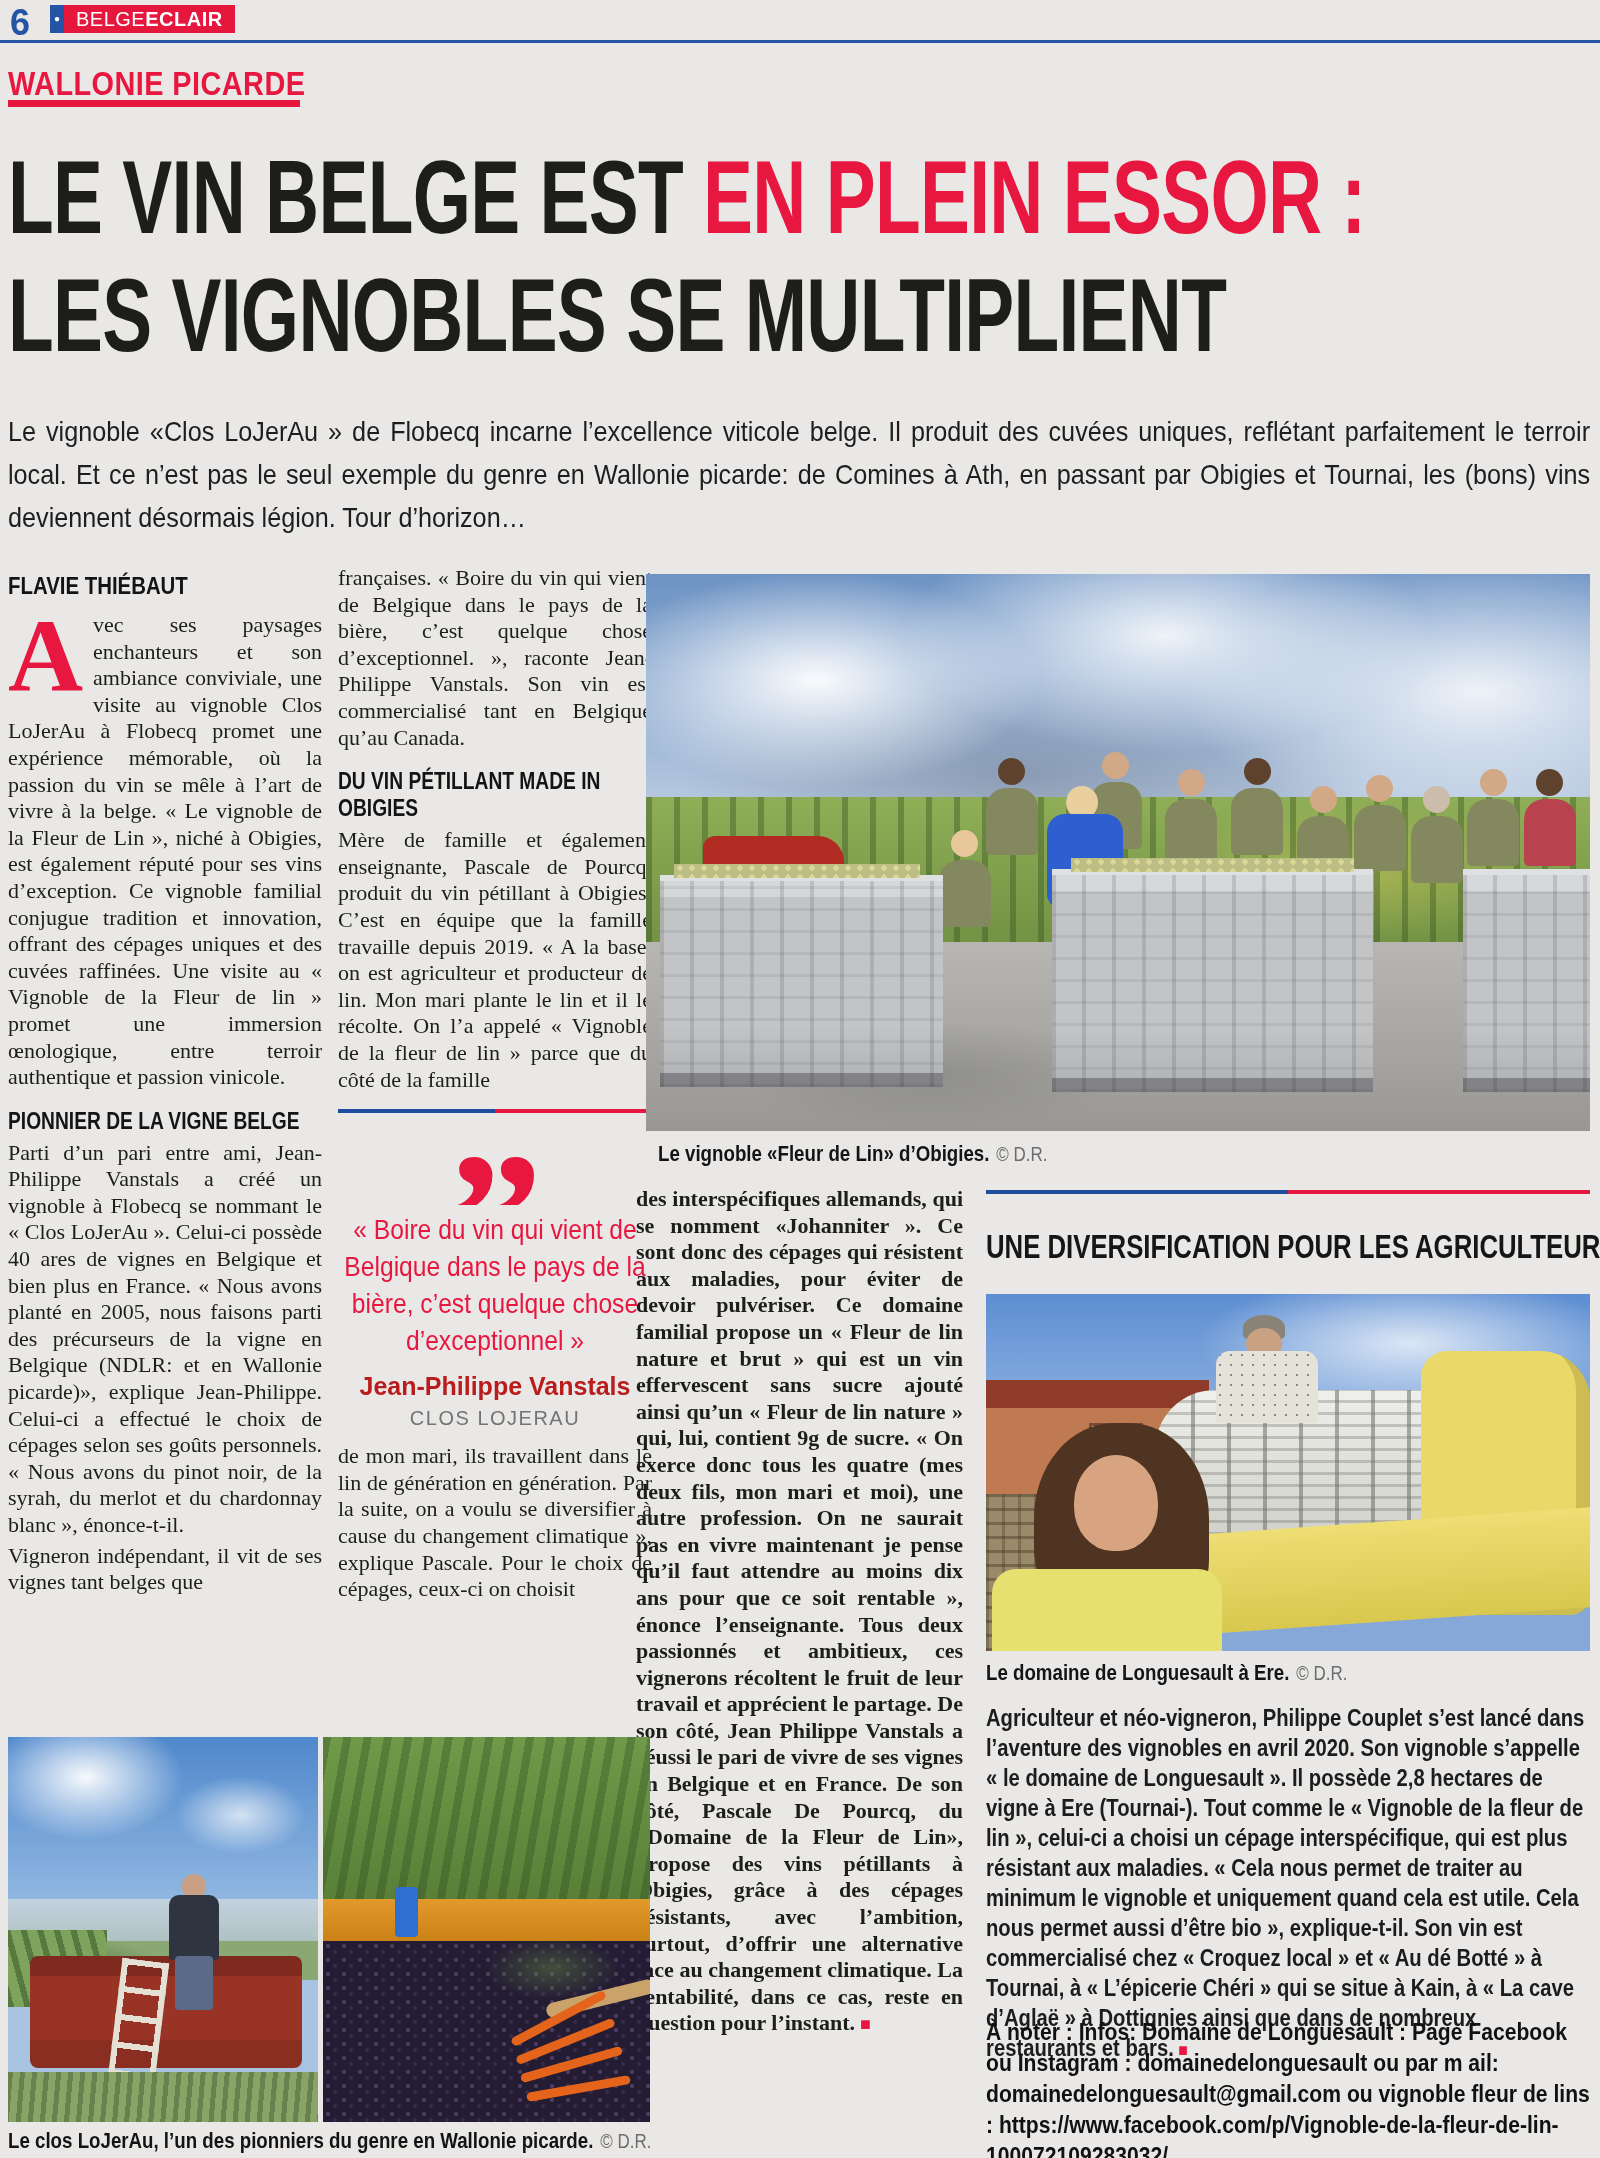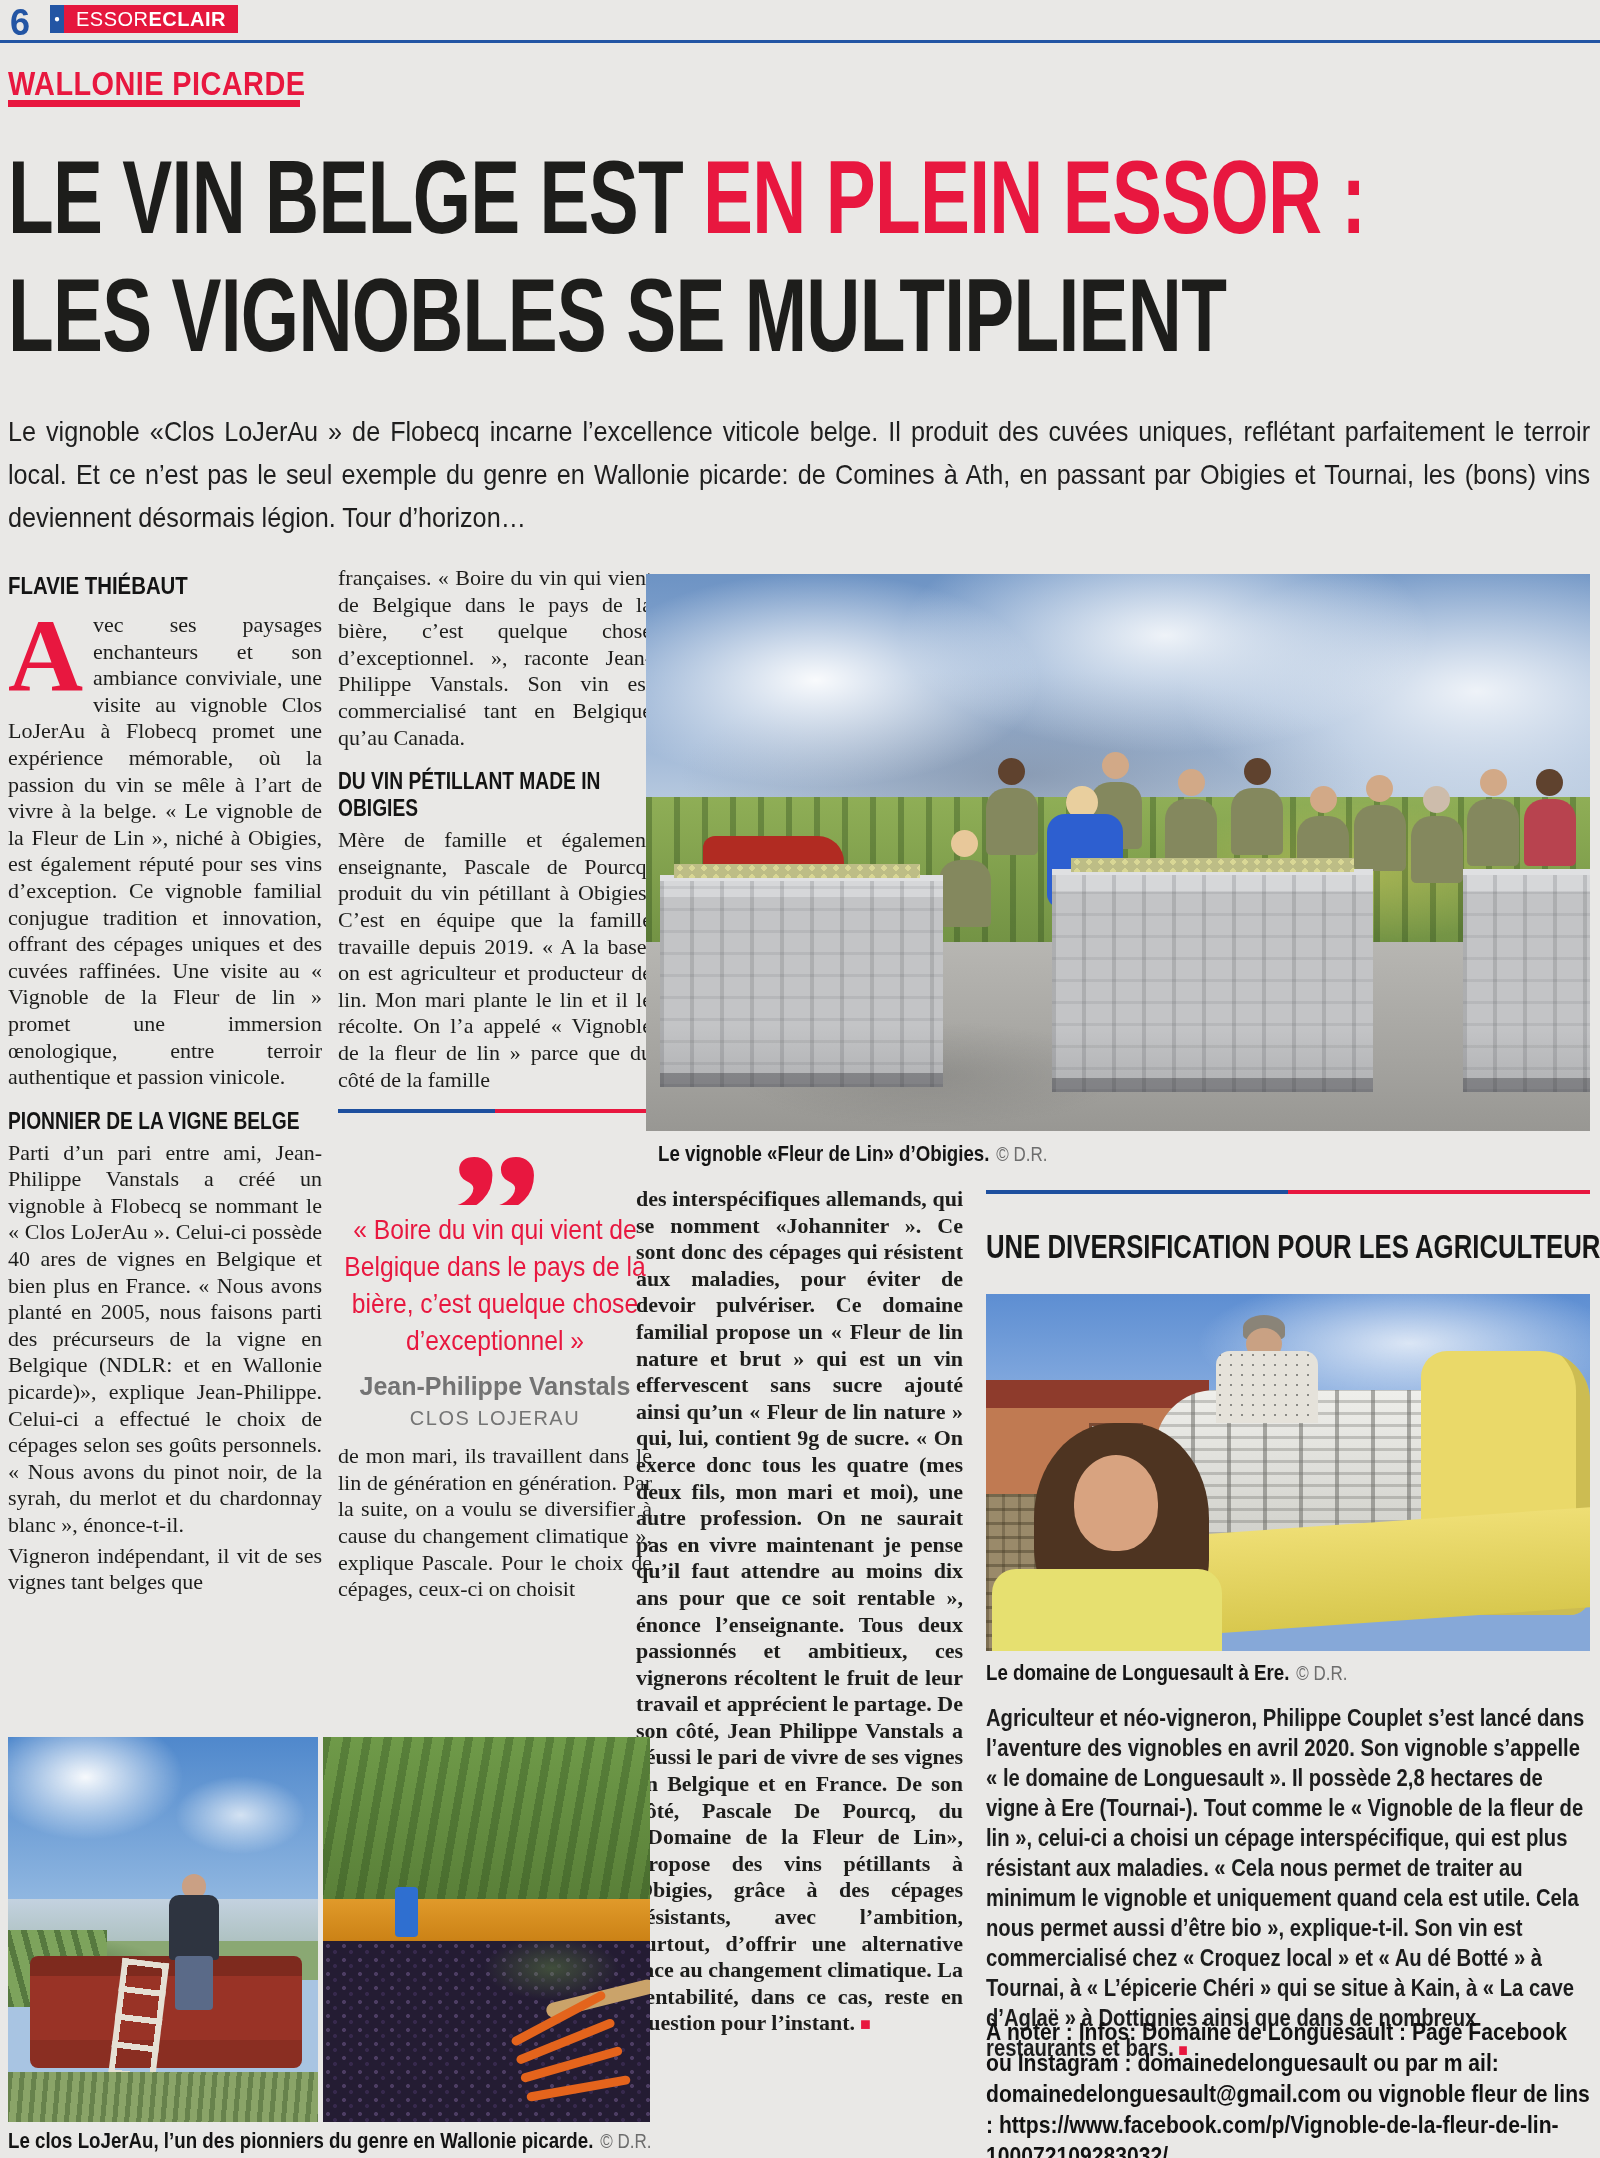--- a/index.html
+++ b/index.html
@@ -49,21 +49,21 @@
   .dropcap{float:left;font:bold 104px/80px "Liberation Serif",serif;color:#e8173f;margin:4px 10px 0 0;}
   .endsq{color:#e8173f;font-size:18px;margin-left:5px;font-family:"Liberation Sans",sans-serif;}
 
   
   .quote-divider{height:4px;margin:16px 0 0 0;background:linear-gradient(90deg,#1d4f9e 0 50%,#e8173f 50% 100%);}
   .quote-mark{height:80px;overflow:hidden;font:bold 190px/1 "Liberation Serif",serif;color:#e8173f;
               text-align:center;margin-top:12px;}
   .quote-text{font-family:"Liberation Sans",sans-serif;font-weight:400;font-size:28px;line-height:37px;
               color:#e8173f;margin-top:6px;}
   .quote-text .cw88{text-align:center;}
-  .quote-author{font-family:"Liberation Sans",sans-serif;font-weight:700;font-size:25px;color:#737373;
+  .quote-author{font-family:"Liberation Sans",sans-serif;font-weight:700;font-size:25px;color:#b91c1c;
                 text-align:center;margin-top:14px;}
   .quote-org{font-family:"Liberation Sans",sans-serif;font-size:20px;color:#747474;text-align:center;
              letter-spacing:1.5px;margin-top:5px;}
   .mt30{margin-top:12px;}
 
   
   .caption{position:absolute;font-family:"Liberation Sans",sans-serif;font-weight:700;font-size:22px;color:#141414;}
   .caption .credit{font-weight:400;color:#6d6d6d;font-size:20px;margin-left:8px;}
 
   
@@ -170,21 +170,21 @@
 <body>
 
 <div class="page">
 
   <div class="pagenum">6</div>
   <div class="logo">
     <span class="logo-blue">
         <span class="logo-pin">●</span>
       </span>
     <span class="logo-red">
-        <span>ESSOR</span>
+        <span>BELGE</span>
         <b>ECLAIR</b>
       </span>
   </div>
   <div class="blue-rule"></div>
 
   <div class="kicker"><span class="cx sx85">WALLONIE PICARDE</span></div>
   <div class="kicker-bar"></div>
 
   <div class="headline">
     <div class="hl-line"><span class="cx sx72"><span class="hl-black">LE VIN BELGE EST </span><span class="hl-red">EN PLEIN ESSOR :</span></span></div>

